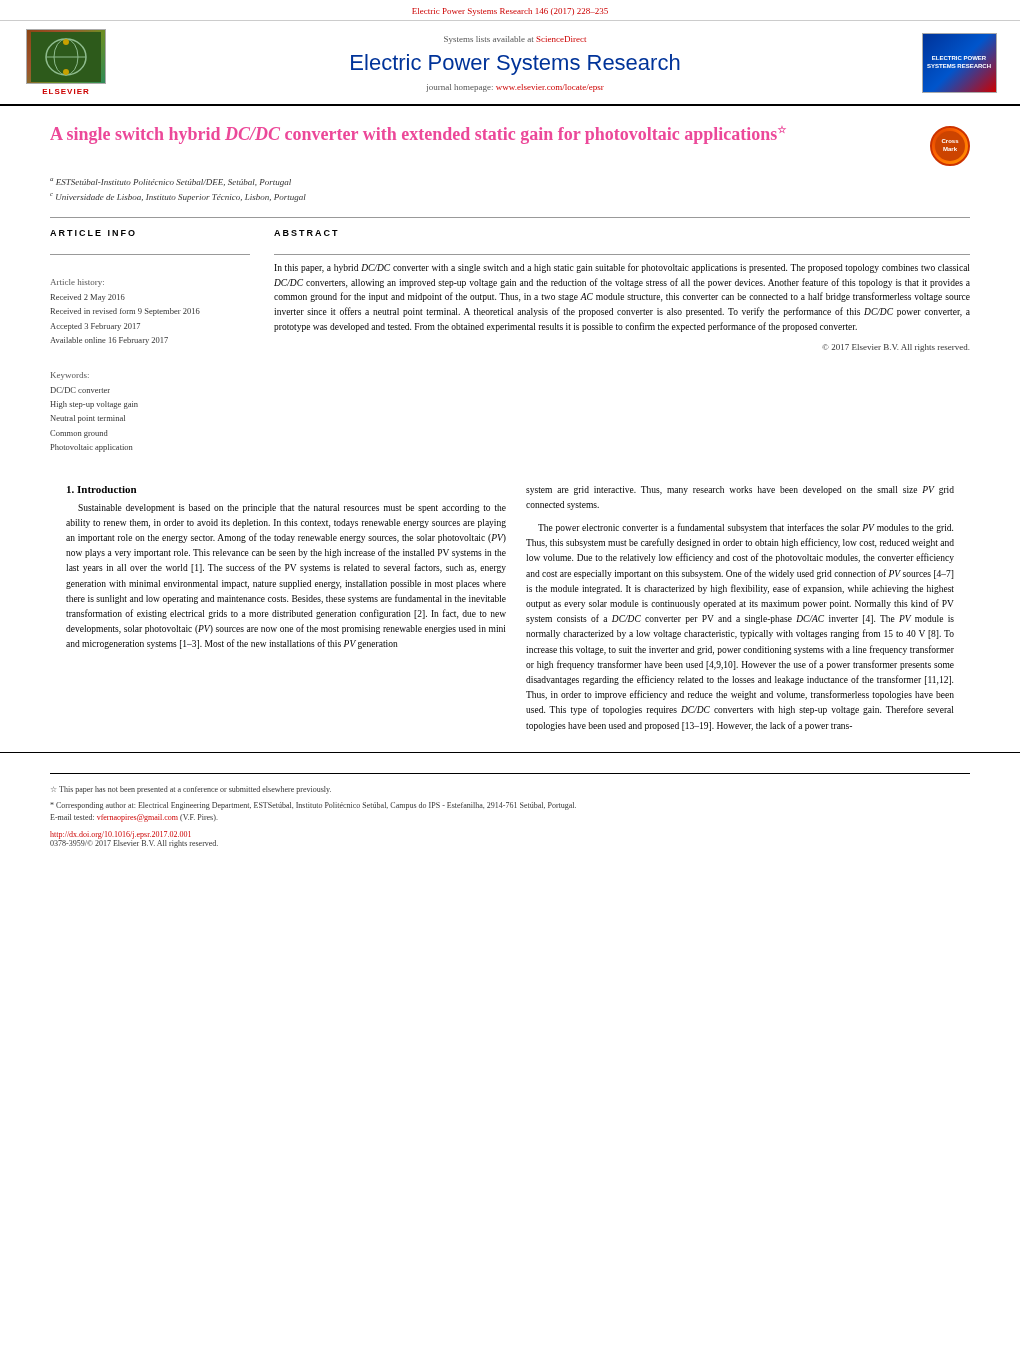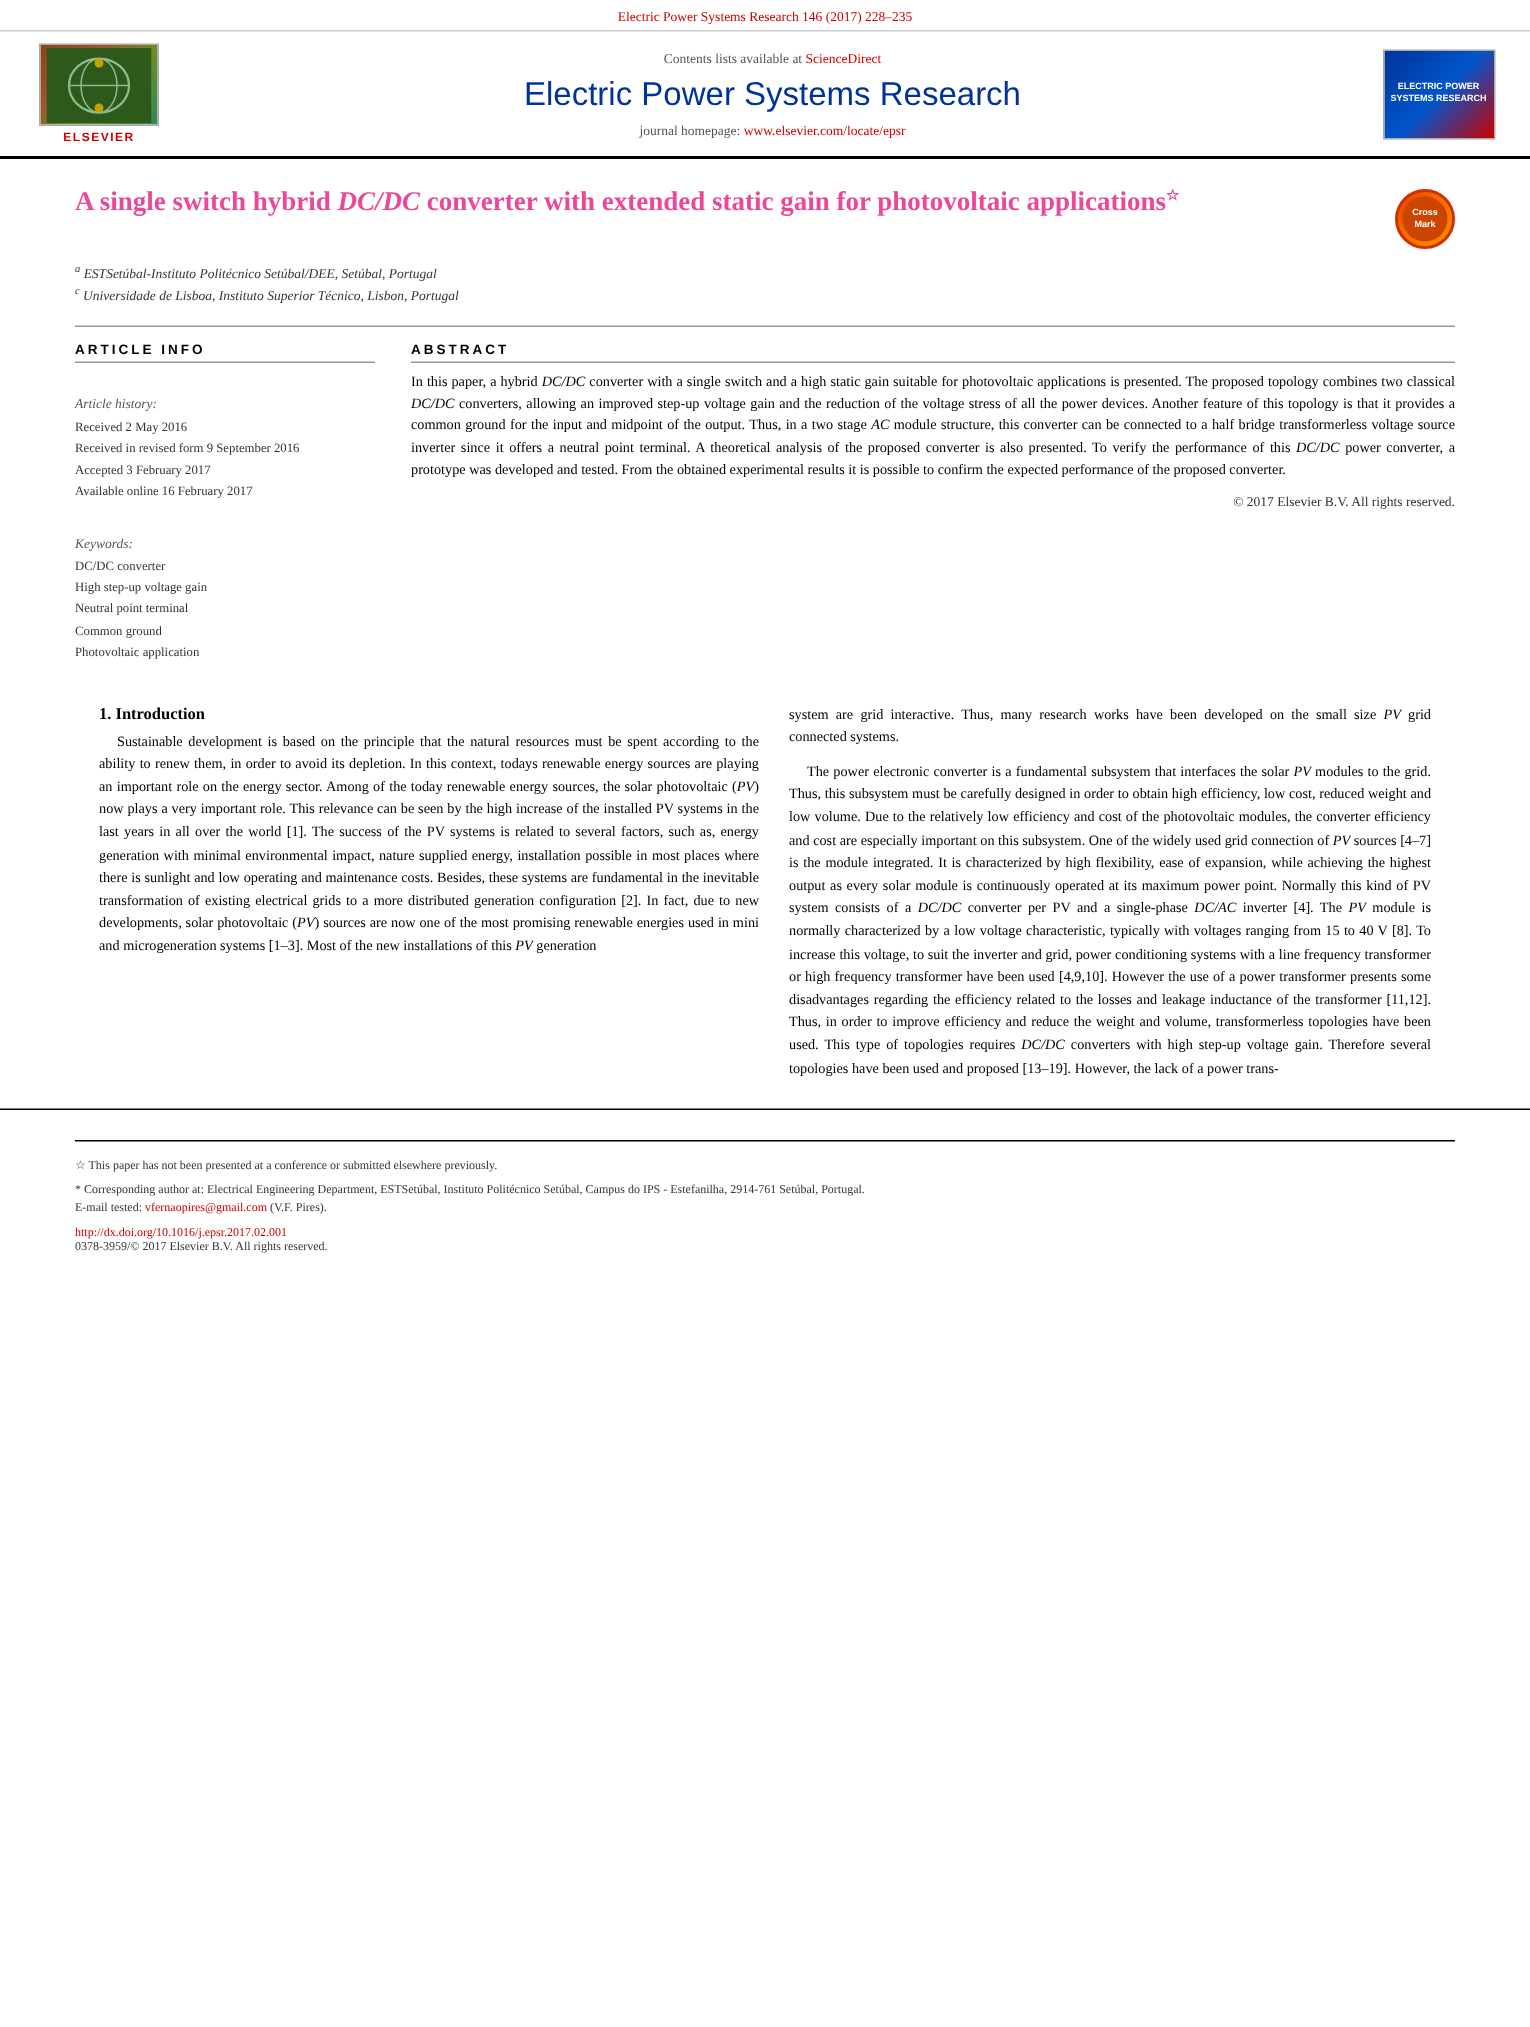--- a/index.html
+++ b/index.html
@@ -189,27 +189,26 @@
     }
 
     .section-header {
       font-family: Arial, sans-serif;
       font-size: 9px;
       font-weight: bold;
       letter-spacing: 2px;
       text-transform: uppercase;
       color: #000;
       border-bottom: 1px solid #999;
-      padding-bottom: 3px;
+      padding-bottom: 16px;
       margin-bottom: 6px;
     }
 
     .info-subheader {
       font-size: 9px;
-      font-style: italic;
       color: #555;
       margin-bottom: 3px;
       margin-top: 22px;
     }
     .info-dates {
       font-size: 8.5px;
       color: #333;
       line-height: 1.7;
     }
     .info-date-line { display: block; }
@@ -308,21 +307,21 @@
         <line x1="15" y1="25" x2="55" y2="25" stroke="#8fbc8f" stroke-width="1"></line>
         <circle cx="35" cy="10" r="3" fill="#c8a000"></circle>
         <circle cx="35" cy="40" r="3" fill="#c8a000"></circle>
       </svg>
     </div>
     <div class="elsevier-text">ELSEVIER</div>
   </div>
 
   <div class="journal-header-center">
     <div class="contents-available">
-      <span>Contents lists available at</span>
+      <span>Systems lists available at</span>
       <a>ScienceDirect</a>
     </div>
     <div class="journal-title-main">Electric Power Systems Research</div>
     <div class="journal-homepage">
       <span>journal homepage:</span>
       <a>www.elsevier.com/locate/epsr</a>
     </div>
   </div>
 
   <div class="journal-logo-right">

